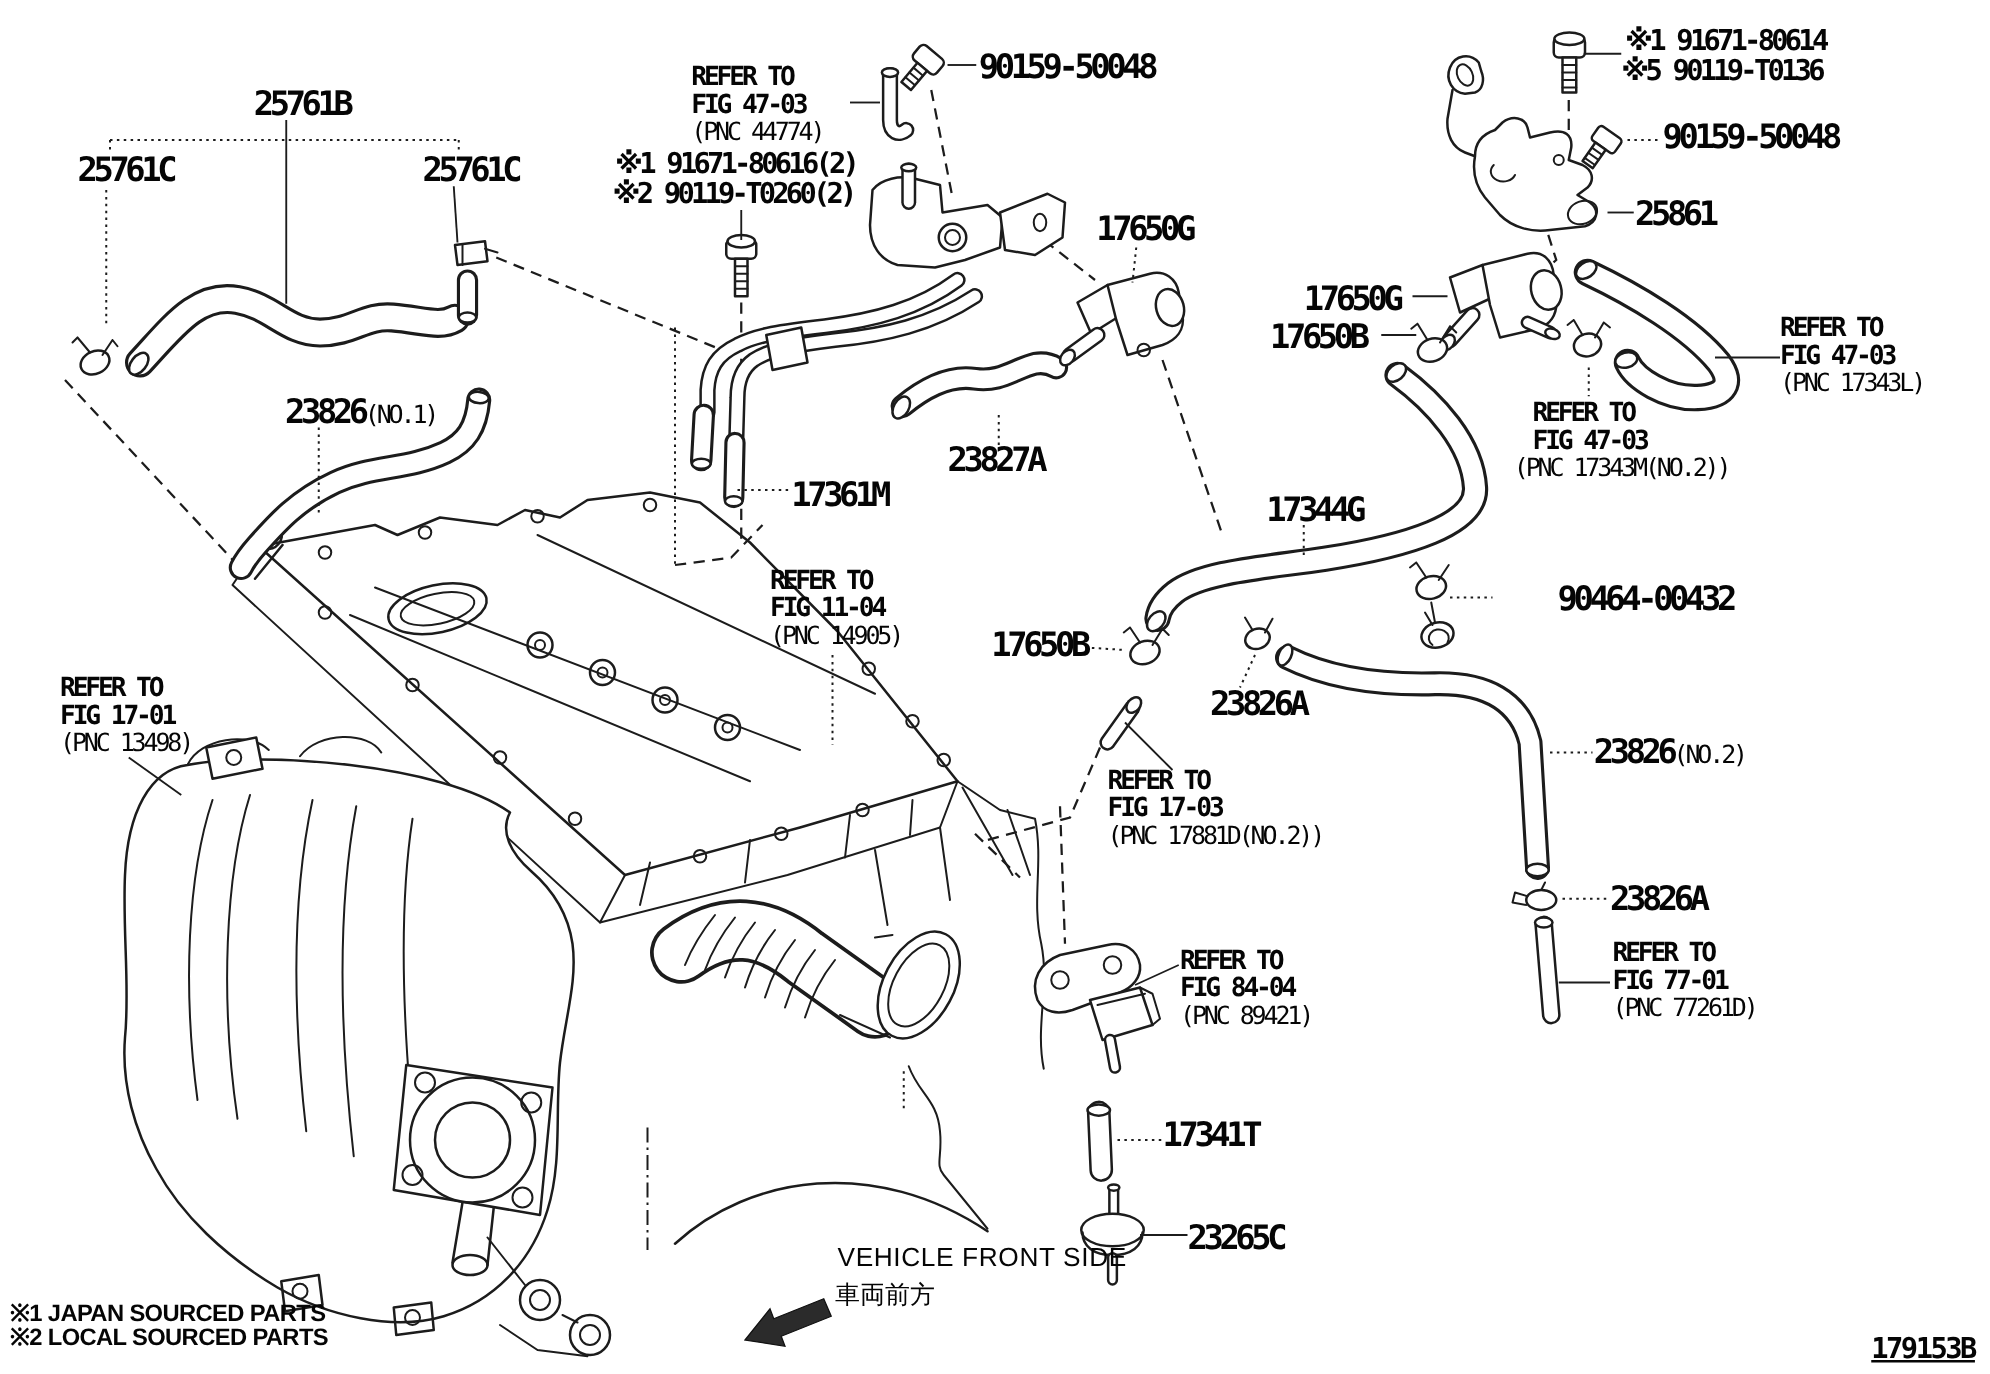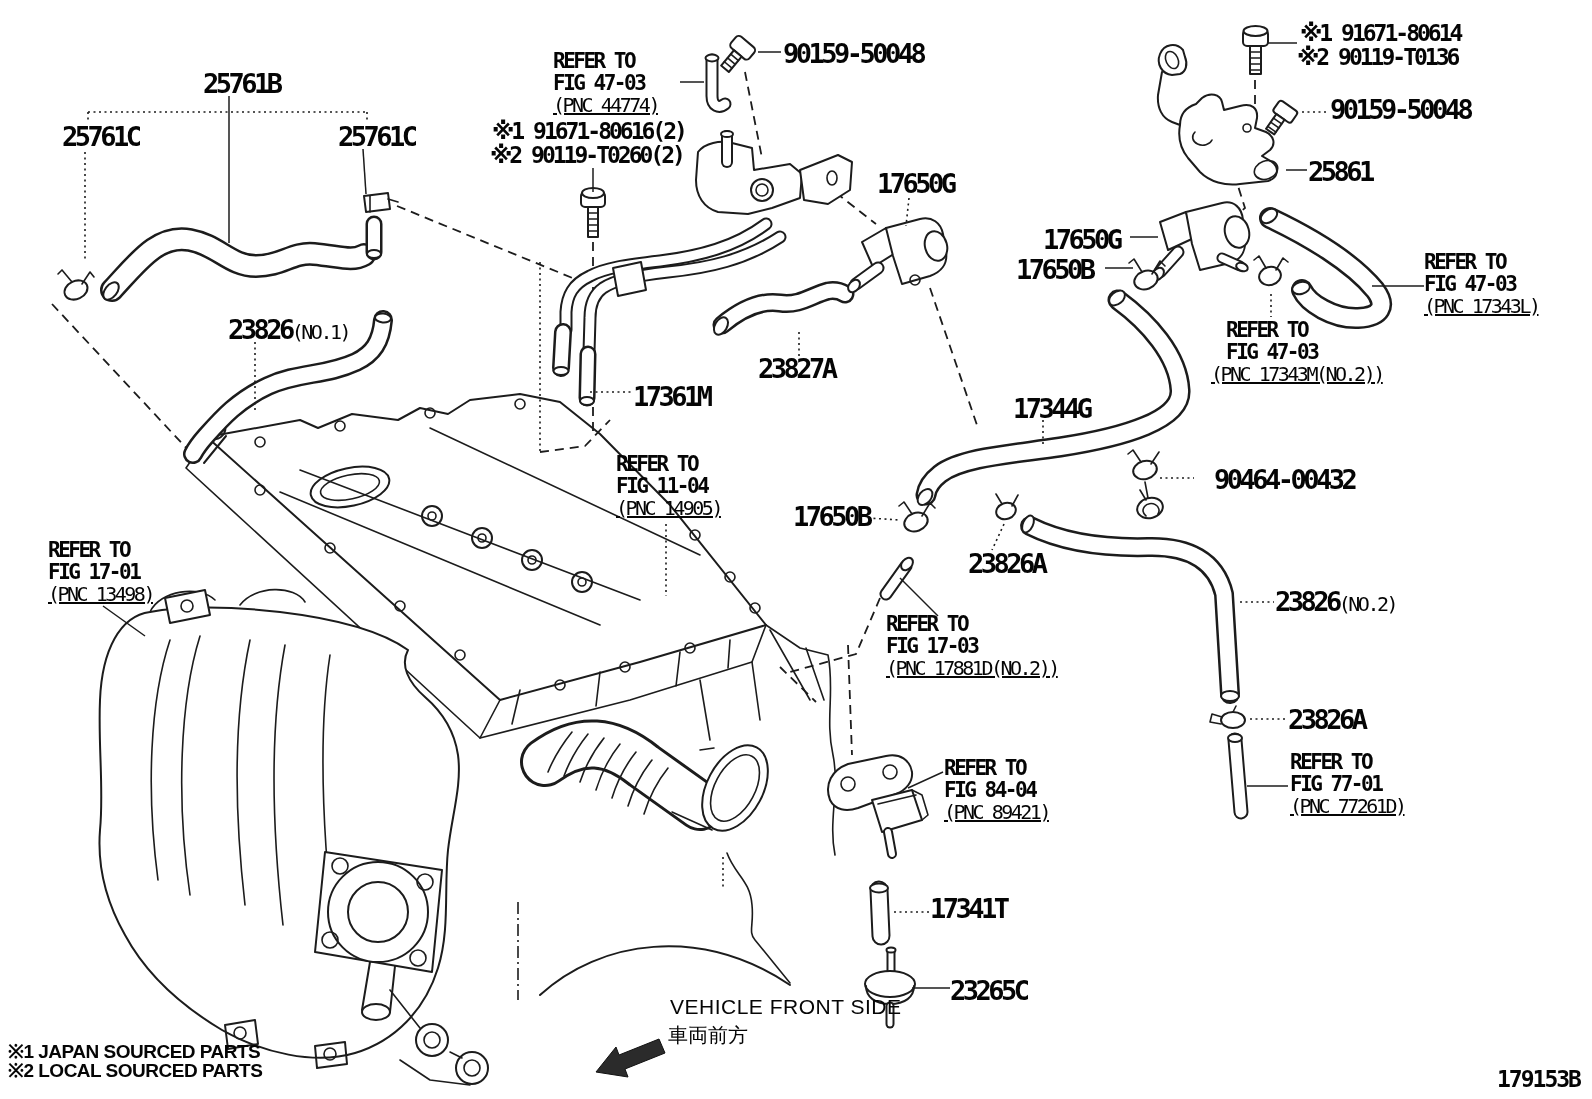--- a/index.html
+++ b/index.html
@@ -5,25 +5,25 @@
   html,body{margin:0;padding:0;background:#fff;}
   #stage{position:relative;width:1592px;height:1099px;background:#fff;overflow:hidden;
          font-family:"DejaVu Sans Mono",monospace;color:#000;}
   #art{position:absolute;left:0;top:0;}
   .lbl{position:absolute;white-space:nowrap;color:#050505;}
   .pn{font:bold 27px/1 "DejaVu Sans Mono",monospace;letter-spacing:-3.5px;}
   .pn2{font:bold 23px/1 "DejaVu Sans Mono","DejaVu Sans",monospace;letter-spacing:-3px;}
   .sfx{font:400 20px/1 "DejaVu Sans Mono",monospace;letter-spacing:-2.5px;}
   .refblk div{white-space:nowrap;}
   .ref{font:bold 21px/22px "DejaVu Sans Mono",monospace;letter-spacing:-2.5px;}
-  .pnc{font:400 20px/22px "DejaVu Sans Mono",monospace;letter-spacing:-2.5px;text-decoration:underline;}
+  .pnc{font:400 20px/22px "DejaVu Sans Mono",monospace;letter-spacing:-2.5px;}
   .note{font:bold 19px/1 "Liberation Sans",sans-serif;letter-spacing:-0.5px;}
   .dirjp{font:400 20px/1 "DejaVu Sans",sans-serif;}
   .diren{font:400 21px/1 "Liberation Sans",sans-serif;letter-spacing:0.5px;}
-  .figcode{font:bold 23px/1 "DejaVu Sans Mono",monospace;letter-spacing:-2px;}
+  .figcode{font:bold 23px/1 "DejaVu Sans Mono",monospace;letter-spacing:-2px;text-decoration:underline;}
   
   .ln{stroke:#1c1c1c;fill:none;stroke-width:2;stroke-linejoin:round;stroke-linecap:round;}
   .thin{stroke-width:1.6;}
   .fw{fill:#fff;}
   .tube-o{fill:none;stroke:#1c1c1c;stroke-linecap:round;stroke-linejoin:round;}
   .tube-i{fill:none;stroke:#fff;stroke-linecap:round;stroke-linejoin:round;}
   .ld{stroke:#1c1c1c;stroke-width:1.5;fill:none;}
   .ldd{stroke:#1c1c1c;stroke-width:1.6;fill:none;stroke-dasharray:2 3.5;}
   .ldh{stroke:#1c1c1c;stroke-width:1.8;fill:none;stroke-dasharray:9 6;}
 </style>
@@ -362,33 +362,33 @@
   <div class="lbl pn" style="left:338px;top:123px">25761C</div>
   <div class="lbl pn" style="left:228px;top:316px"><span>23826</span><span class="sfx">(NO.1)</span></div>
   <div class="lbl pn" style="left:633px;top:383px">17361M</div>
   <div class="lbl pn" style="left:758px;top:355px">23827A</div>
   <div class="lbl pn" style="left:877px;top:170px">17650G</div>
   <div class="lbl pn" style="left:1043px;top:226px">17650G</div>
   <div class="lbl pn" style="left:1016px;top:256px">17650B</div>
   <div class="lbl pn" style="left:1013px;top:395px">17344G</div>
   <div class="lbl pn" style="left:793px;top:503px">17650B</div>
   <div class="lbl pn" style="left:968px;top:550px">23826A</div>
-  <div class="lbl pn" style="left:1214px;top:466px">90464-00432</div>
+  <div class="lbl pn" style="left:1246px;top:466px">90464-00432</div>
   <div class="lbl pn" style="left:1275px;top:588px"><span>23826</span><span class="sfx">(NO.2)</span></div>
   <div class="lbl pn" style="left:1288px;top:706px">23826A</div>
   <div class="lbl pn" style="left:930px;top:895px">17341T</div>
   <div class="lbl pn" style="left:950px;top:977px">23265C</div>
   <div class="lbl pn" style="left:1308px;top:158px">25861</div>
   <div class="lbl pn" style="left:1330px;top:96px">90159-50048</div>
   <div class="lbl pn" style="left:783px;top:40px">90159-50048</div>
 
   <div class="lbl pn2" style="left:492px;top:120px">※1 91671-80616(2)</div>
   <div class="lbl pn2" style="left:490px;top:144px">※2 90119-T0260(2)</div>
   <div class="lbl pn2" style="left:1300px;top:22px">※1 91671-80614</div>
-  <div class="lbl pn2" style="left:1297px;top:46px">※2 90119-T0136</div>
+  <div class="lbl pn2" style="left:1297px;top:46px">※5 90119-T0136</div>
 
   <div class="lbl refblk" style="left:553px;top:50px">
     <div class="ref">REFER TO</div>
     <div class="ref">FIG 47-03</div>
     <div class="pnc">(PNC 44774)</div>
   </div>
   <div class="lbl refblk" style="left:1424px;top:251px">
     <div class="ref">REFER TO</div>
     <div class="ref">FIG 47-03</div>
     <div class="pnc">(PNC 17343L)</div>

